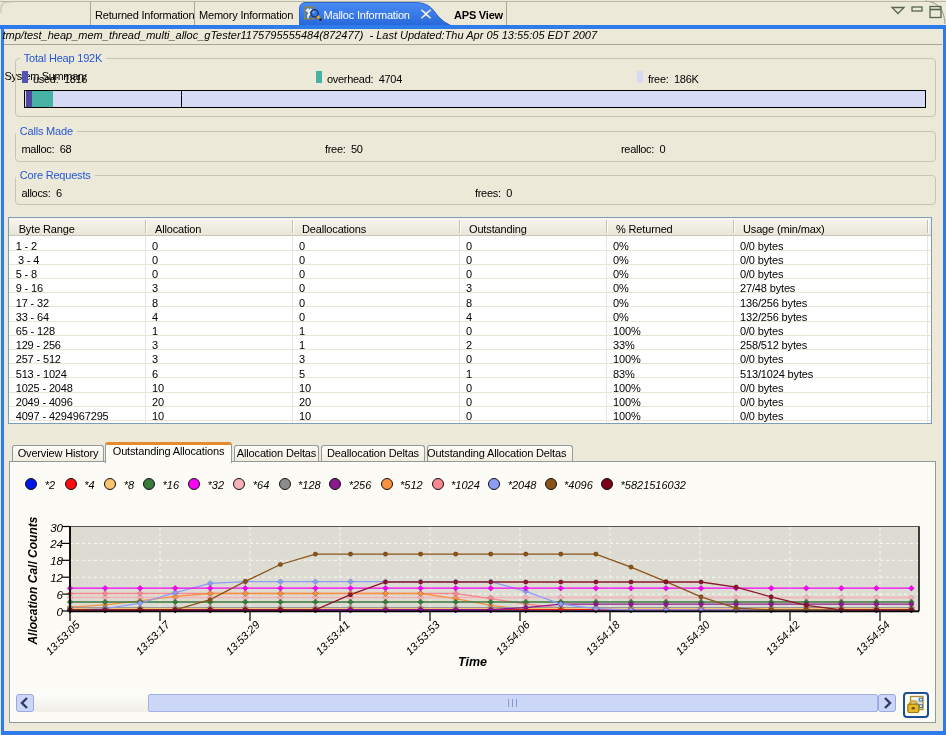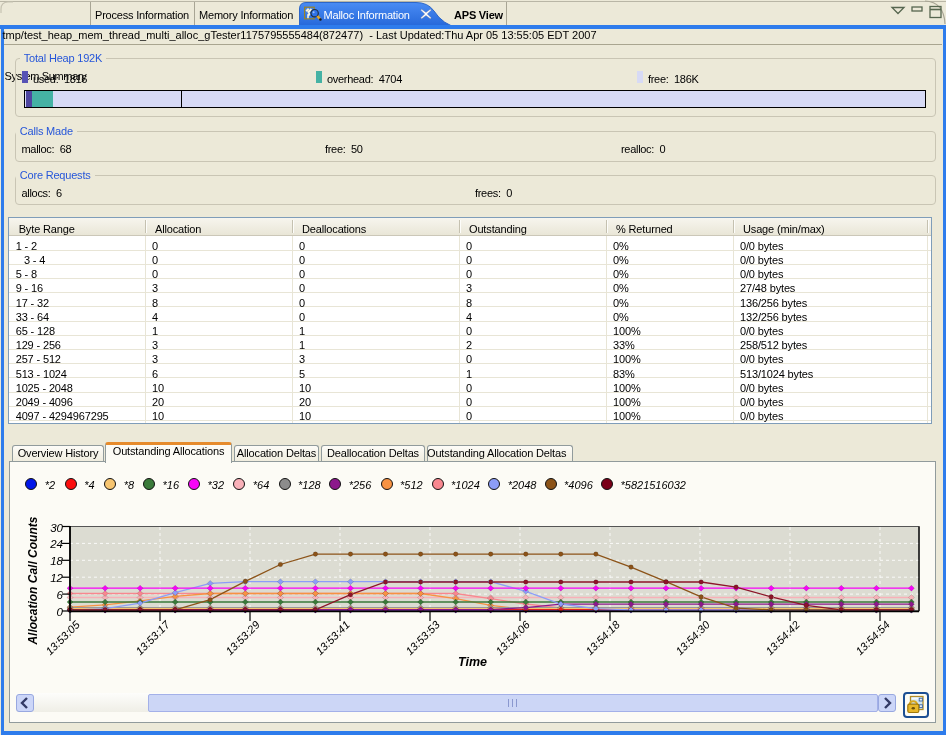--- a/index.html
+++ b/index.html
@@ -7,21 +7,21 @@
        font-family:"Liberation Sans",sans-serif;overflow:hidden;}
   .abs{position:absolute;}
   .txt{position:absolute;font-size:11px;color:#000;white-space:nowrap;}
 </style>
 </head>
 <body>
 
 <div class="abs" style="left:0;top:0;width:946px;height:25px;background:#ece9d8;"></div>
 <div class="abs" style="left:0;top:1px;width:946px;height:1px;background:#b9b6a6;"></div>
 <div class="txt" style="left:4.5px;top:22px;letter-spacing:-0.35px;margin-top:48px;">System Summary</div>
-<div class="txt" style="left:95px;top:8.5px;letter-spacing:-0.2px;">Process Information</div>
+<div class="txt" style="left:95px;top:8.5px;letter-spacing:-0.2px;">Returned Information</div>
 <div class="txt" style="left:199px;top:8.5px;letter-spacing:-0.2px;">Memory Information</div>
 <div class="abs" style="left:90px;top:2px;width:1px;height:23px;background:#a8a594;"></div>
 <div class="abs" style="left:194px;top:2px;width:1px;height:23px;background:#a8a594;"></div>
 <svg class="abs" style="left:296px;top:0px;" width="170" height="29" viewBox="0 0 170 29">
   <defs>
     <linearGradient id="tabg" x1="0" y1="0" x2="0" y2="1">
       <stop offset="0" stop-color="#4a8cf4"></stop>
       <stop offset="1" stop-color="#2163d6"></stop>
     </linearGradient>
   </defs>
@@ -55,21 +55,21 @@
   <rect x="42" y="2.5" width="11" height="11" fill="none" stroke="#56664f" stroke-width="1.3"></rect>
   <line x1="42" y1="5.5" x2="53" y2="5.5" stroke="#56664f" stroke-width="1.6"></line>
 </svg>
 
 <div class="abs" style="left:0;top:25px;width:946px;height:4px;background:#2e7cec;"></div>
 <div class="abs" style="left:1px;top:25px;width:3px;height:710px;background:#2e7cec;"></div>
 <div class="abs" style="left:943px;top:25px;width:3px;height:710px;background:#2e7cec;"></div>
 <div class="abs" style="left:1px;top:731px;width:944px;height:4px;background:#2e7cec;"></div>
 
 <div class="abs" style="left:4px;top:29px;width:938px;height:15px;background:#ece9d8;border-bottom:1px solid #a9a590;"></div>
-<div class="txt" style="left:2.5px;top:29.2px;">tmp/test_heap_mem_thread_multi_alloc_gTester1175795555484(872477)&nbsp; - Last Updated:Thu Apr 05 13:55:05 EDT 2007</div>
+<div class="txt" style="left:2.5px;top:29.2px;font-style:italic;">tmp/test_heap_mem_thread_multi_alloc_gTester1175795555484(872477)&nbsp; - Last Updated:Thu Apr 05 13:55:05 EDT 2007</div>
 
 <div class="abs" style="left:15px;top:58px;width:919px;height:57px;border:1px solid #c9c5b4;border-radius:4px;"></div>
 <div class="txt" style="left:19.8px;top:52.3px;background:#ece9d8;padding:0 4px;color:#2656d9;letter-spacing:-0.2px;">Total Heap 192K</div>
 <div class="abs" style="left:22px;top:71px;width:6px;height:12px;background:#5753b5;"></div>
 <div class="txt" style="left:33px;top:72.8px;letter-spacing:-0.3px;">used:&nbsp; 1816</div>
 <div class="abs" style="left:316px;top:71px;width:6px;height:12px;background:#45b2a4;"></div>
 <div class="txt" style="left:327px;top:72.8px;letter-spacing:-0.3px;">overhead:&nbsp; 4704</div>
 <div class="abs" style="left:637px;top:71px;width:6px;height:12px;background:#d7daf5;"></div>
 <div class="txt" style="left:648px;top:72.8px;letter-spacing:-0.3px;">free:&nbsp; 186K</div>
 <div class="abs" style="left:24px;top:90px;width:900px;height:16px;background:#d7daf5;border:1px solid #000;"></div>
@@ -115,21 +115,21 @@
 <div class="abs" style="left:733px;top:236px;width:1px;height:187px;background:#e8e5d6;"></div>
 <div class="abs" style="left:927px;top:236px;width:1px;height:187px;background:#e8e5d6;"></div>
 <div class="abs" style="left:9px;top:249.6px;width:922px;height:1px;background:#e8e5d6;"></div>
 <div class="txt" style="left:15.7px;top:239.8px;letter-spacing:-0.15px;">1 - 2</div>
 <div class="txt" style="left:152px;top:239.8px;letter-spacing:-0.15px;">0</div>
 <div class="txt" style="left:299px;top:239.8px;letter-spacing:-0.15px;">0</div>
 <div class="txt" style="left:466px;top:239.8px;letter-spacing:-0.15px;">0</div>
 <div class="txt" style="left:613px;top:239.8px;letter-spacing:-0.15px;">0%</div>
 <div class="txt" style="left:740px;top:239.8px;letter-spacing:-0.15px;">0/0 bytes</div>
 <div class="abs" style="left:9px;top:263.8px;width:922px;height:1px;background:#e8e5d6;"></div>
-<div class="txt" style="left:24px;top:254.0px;letter-spacing:-0.15px;">3 - 4</div>
+<div class="txt" style="left:18px;top:254.0px;letter-spacing:-0.15px;">3 - 4</div>
 <div class="txt" style="left:152px;top:254.0px;letter-spacing:-0.15px;">0</div>
 <div class="txt" style="left:299px;top:254.0px;letter-spacing:-0.15px;">0</div>
 <div class="txt" style="left:466px;top:254.0px;letter-spacing:-0.15px;">0</div>
 <div class="txt" style="left:613px;top:254.0px;letter-spacing:-0.15px;">0%</div>
 <div class="txt" style="left:740px;top:254.0px;letter-spacing:-0.15px;">0/0 bytes</div>
 <div class="abs" style="left:9px;top:278.0px;width:922px;height:1px;background:#e8e5d6;"></div>
 <div class="txt" style="left:15.7px;top:268.2px;letter-spacing:-0.15px;">5 - 8</div>
 <div class="txt" style="left:152px;top:268.2px;letter-spacing:-0.15px;">0</div>
 <div class="txt" style="left:299px;top:268.2px;letter-spacing:-0.15px;">0</div>
 <div class="txt" style="left:466px;top:268.2px;letter-spacing:-0.15px;">0</div>

